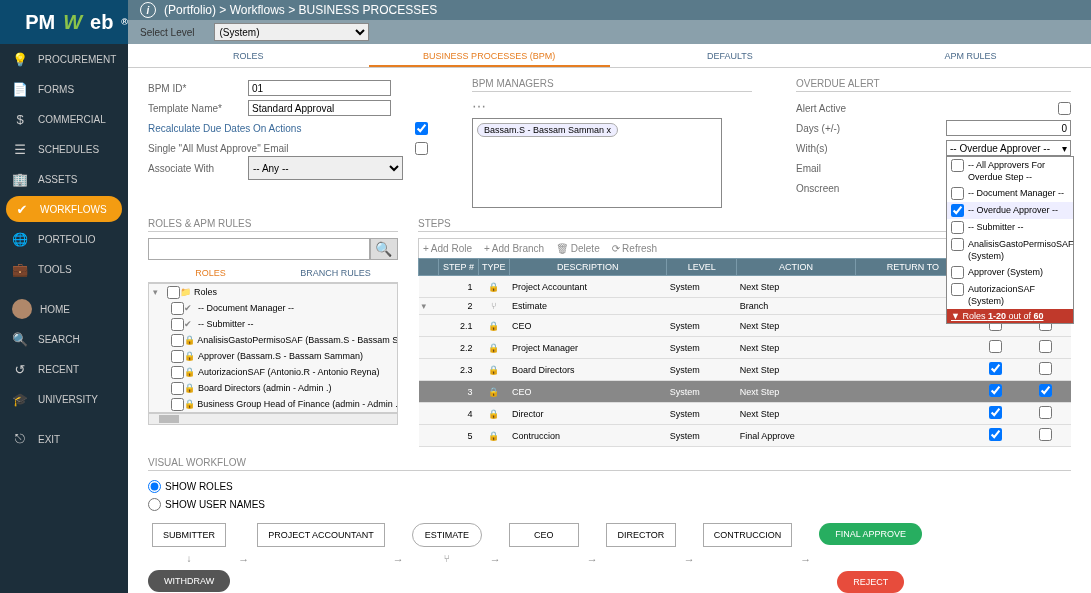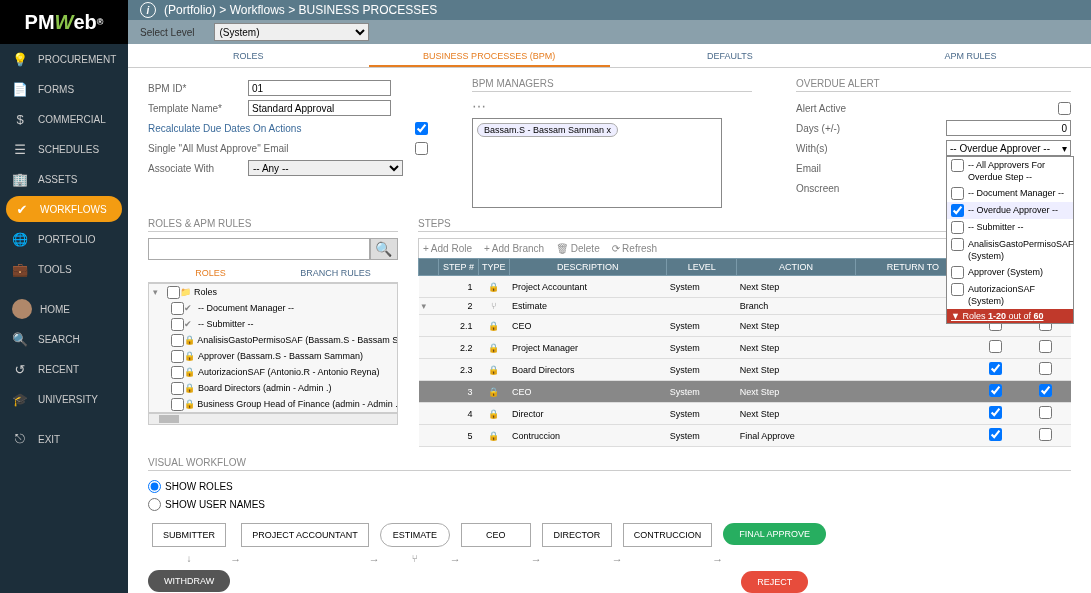--- a/index.html
+++ b/index.html
@@ -10,21 +10,21 @@
 .topbar .info-icon { width: 16px; height: 16px; border: 1.5px solid #fff; border-radius: 50%; display: inline-flex; align-items: center; justify-content: center; margin-right: 8px; font-style: italic; font-weight: bold; font-size: 10px; }
 .topbar a { color: #fff; text-decoration: none; }
 
 
 .subbar { height: 24px; background: #8aa0ab; display: flex; align-items: center; padding-left: 140px; font-size: 10px; color: #333; }
 .subbar label { margin-right: 20px; }
 .subbar select { width: 155px; height: 18px; border: 1px solid #888; font-size: 10px; }
 
 
 .sidebar { position: absolute; left: 0; top: 0; width: 128px; height: 593px; background: #1c2e3a; color: #fff; z-index: 10; }
-.logo { height: 44px; display: flex; align-items: center; justify-content: center; background: #000000; font-size: 20px; font-weight: bold; }
+.logo { height: 44px; display: flex; align-items: center; justify-content: flex-end; background: #0c4a6e; font-size: 20px; font-weight: bold; gap: 8px; }
 .logo .pm { color: #fff; }
 .logo .w { color: #8bc34a; font-style: italic; }
 .logo .eb { color: #fff; }
 .nav-item { display: flex; align-items: center; height: 30px; padding-left: 12px; font-size: 10px; cursor: pointer; color: #ccc; }
 .nav-item .nicon { width: 16px; margin-right: 10px; text-align: center; font-size: 13px; }
 .nav-item.active { background: #f39c12; border-radius: 15px; margin: 2px 6px; color: #fff; height: 26px; padding-left: 8px; }
 .avatar { width: 20px; height: 20px; border-radius: 50%; background: #b0886a; margin-right: 8px; }
 
 
 .main { margin-left: 128px; height: 549px; overflow: auto; }
@@ -39,21 +39,21 @@
 .section-row { display: flex; gap: 44px; }
 .section { }
 .sec-title { font-size: 10px; color: #888; border-bottom: 1px solid #ccc; margin-bottom: 6px; padding-bottom: 2px; }
 
 
 .field-row { display: flex; align-items: center; height: 20px; font-size: 10px; }
 .field-row .lbl { width: 100px; color: #666; }
 .field-row .lbl.link { color: #3a6a9a; cursor: pointer; }
 .field-row input[type=text] { width: 143px; height: 16px; border: 1px solid #888; font-size: 10px; padding: 0 3px; }
 .field-row input[type=checkbox] { }
-.field-row select { width: 155px; height: 16px; border: 1px solid #888; font-size: 10px; }
+.field-row select { width: 155px; height: 24px; border: 1px solid #888; font-size: 10px; }
 
 
 .mgr-box { border: 1px solid #888; width: 250px; height: 90px; padding: 4px; }
 .mgr-chip { display: inline-block; border: 1px solid #aaa; border-radius: 8px; padding: 1px 6px; font-size: 9px; background: #eef; }
 
 
 .overdue input.num { width: 125px; text-align: right; }
 .role-dd { position: relative; }
 .role-dd-sel { width: 125px; height: 16px; border: 1px solid #888; font-size: 10px; display: flex; align-items: center; padding: 0 3px; justify-content: space-between; }
 .role-dd-pop { position: absolute; top: 16px; left: 0; width: 128px; background: #fff; border: 1px solid #888; z-index: 20; font-size: 9px; }
@@ -83,21 +83,21 @@
 table.steps tr.sel td { background: #888; color: #fff; }
 table.steps td.num { text-align: right; padding-right: 6px; width: 40px; }
 table.steps td.lock { text-align: center; width: 30px; color: #888; }
 table.steps td.chk { text-align: center; width: 50px; }
 .expand-col { width: 20px; }
 
 
 .vw { margin-top: 10px; }
 .vw-opts { font-size: 10px; }
 .vw-opts label { display: flex; align-items: center; gap: 4px; height: 18px; }
-.flow { display: flex; align-items: flex-start; margin-top: 10px; flex-wrap: wrap; }
+.flow { display: flex; align-items: flex-start; gap: 8px; margin-top: 10px; flex-wrap: wrap; }
 .flow-node { border: 1px solid #aaa; padding: 6px 10px; font-size: 9px; min-width: 70px; text-align: center; background: #fff; }
 .flow-node.round { border-radius: 14px; }
 .flow-arrow { color: #888; align-self: center; }
 .flow-col { display: flex; flex-direction: column; align-items: center; gap: 6px; }
 .btn-pill { border-radius: 14px; padding: 6px 16px; font-size: 9px; color: #fff; border: none; }
 .btn-green { background: #27ae60; }
 .btn-red { background: #e74c3c; }
 .btn-grey { background: #555; }
 .tree-icon-sm { font-size: 10px; color: #888; }
 

